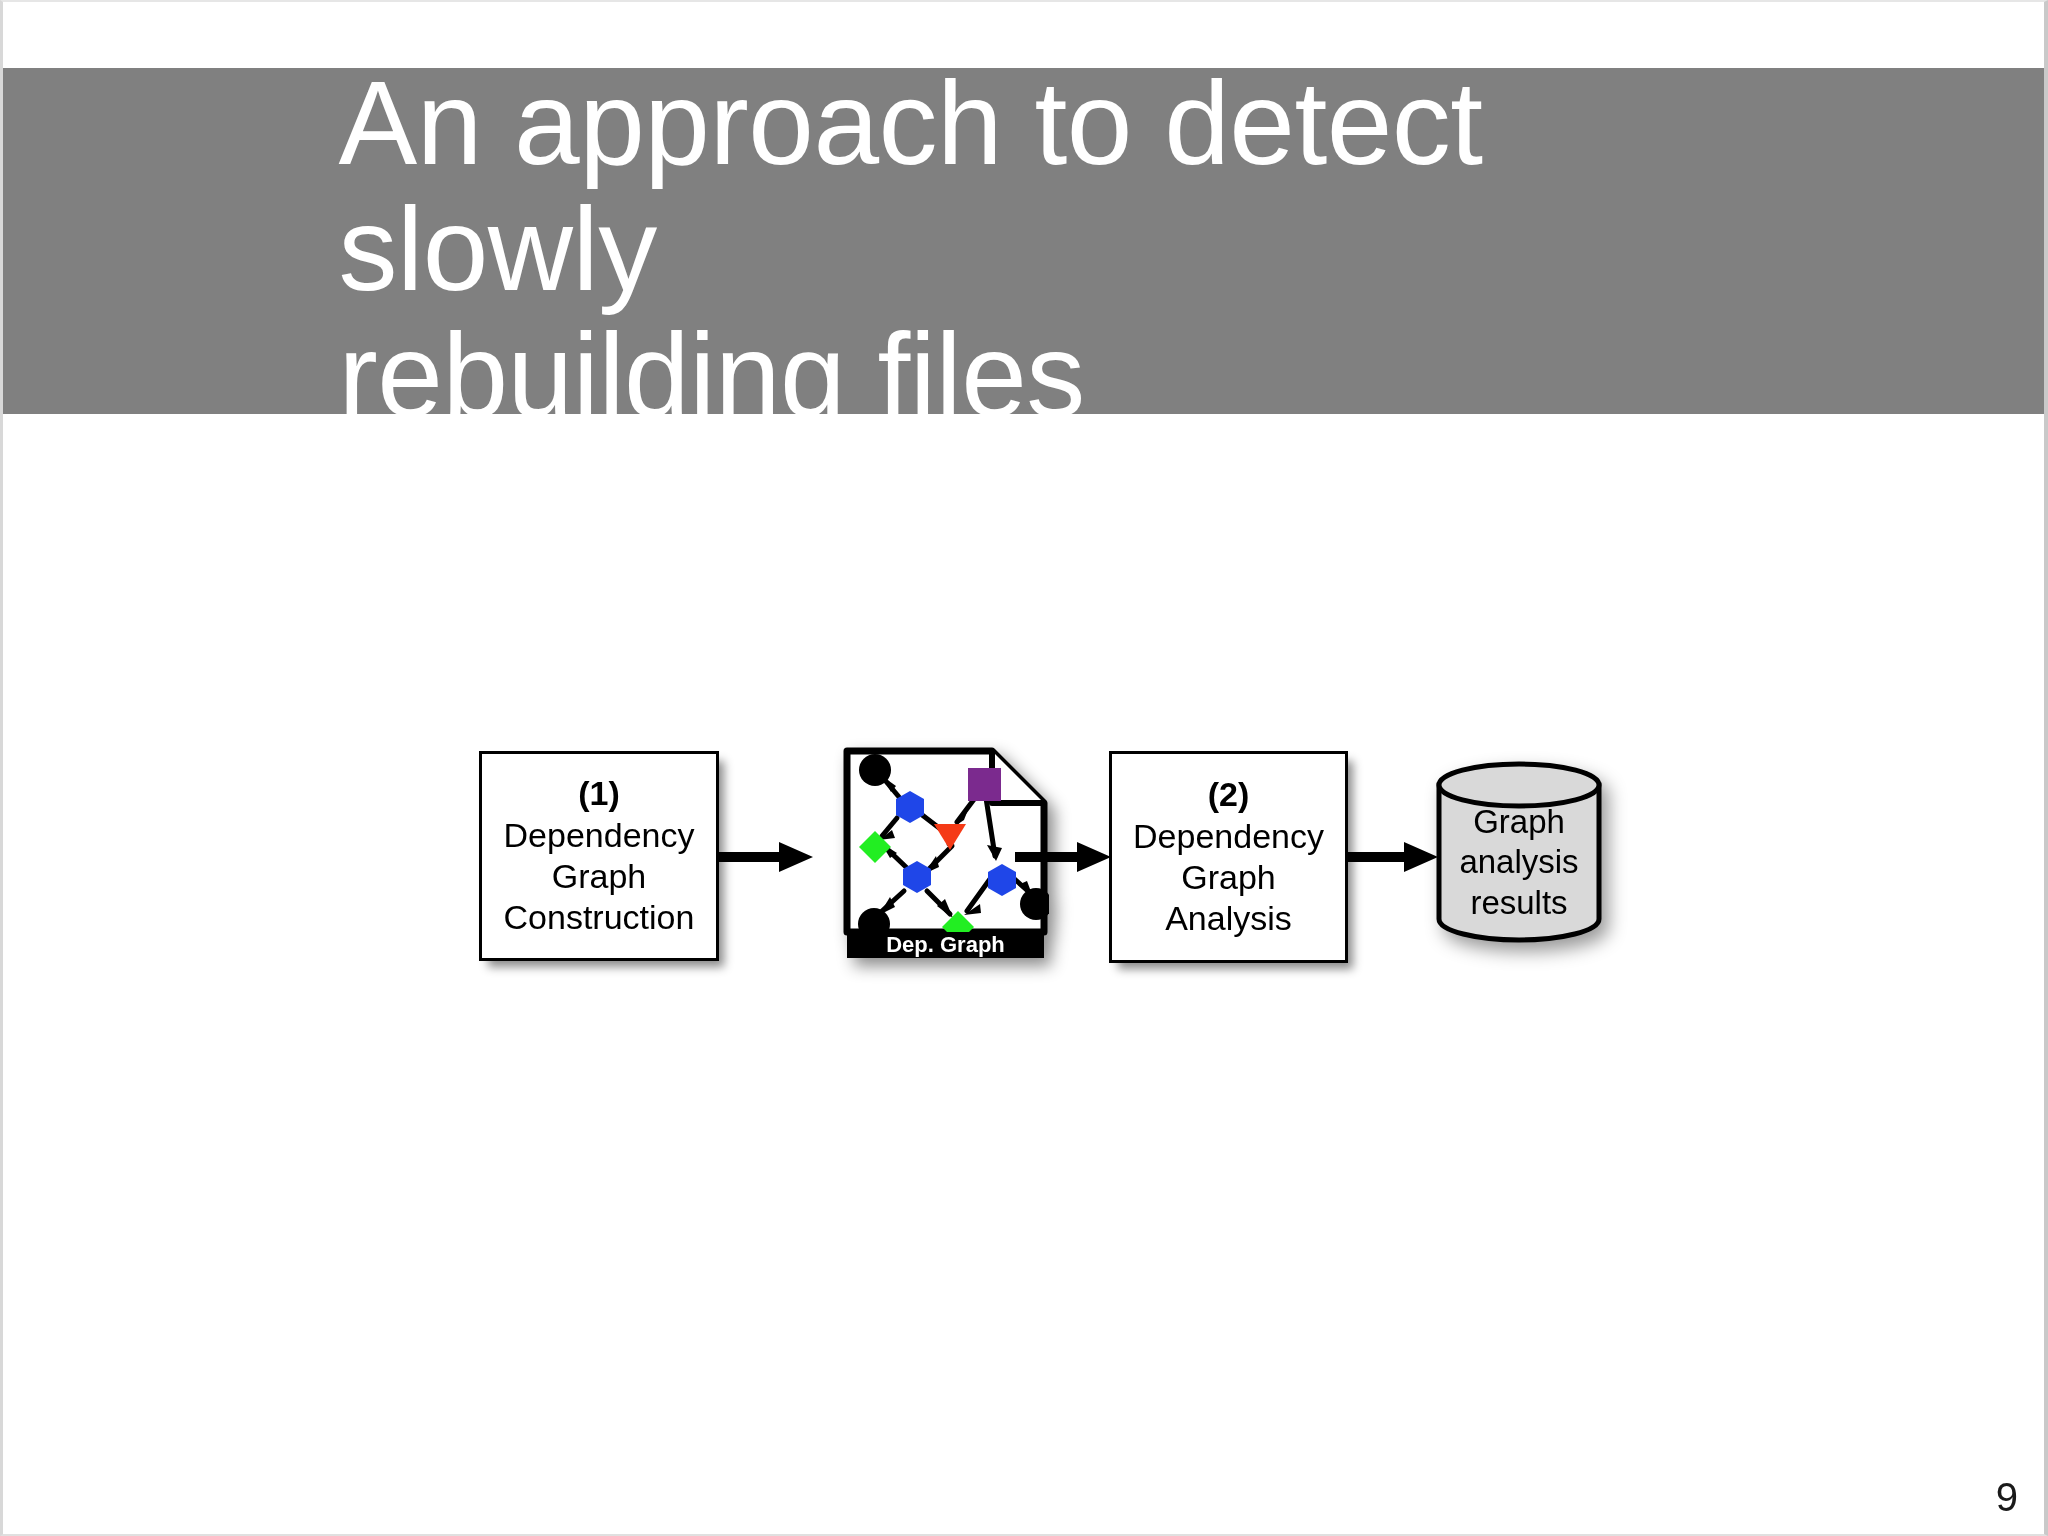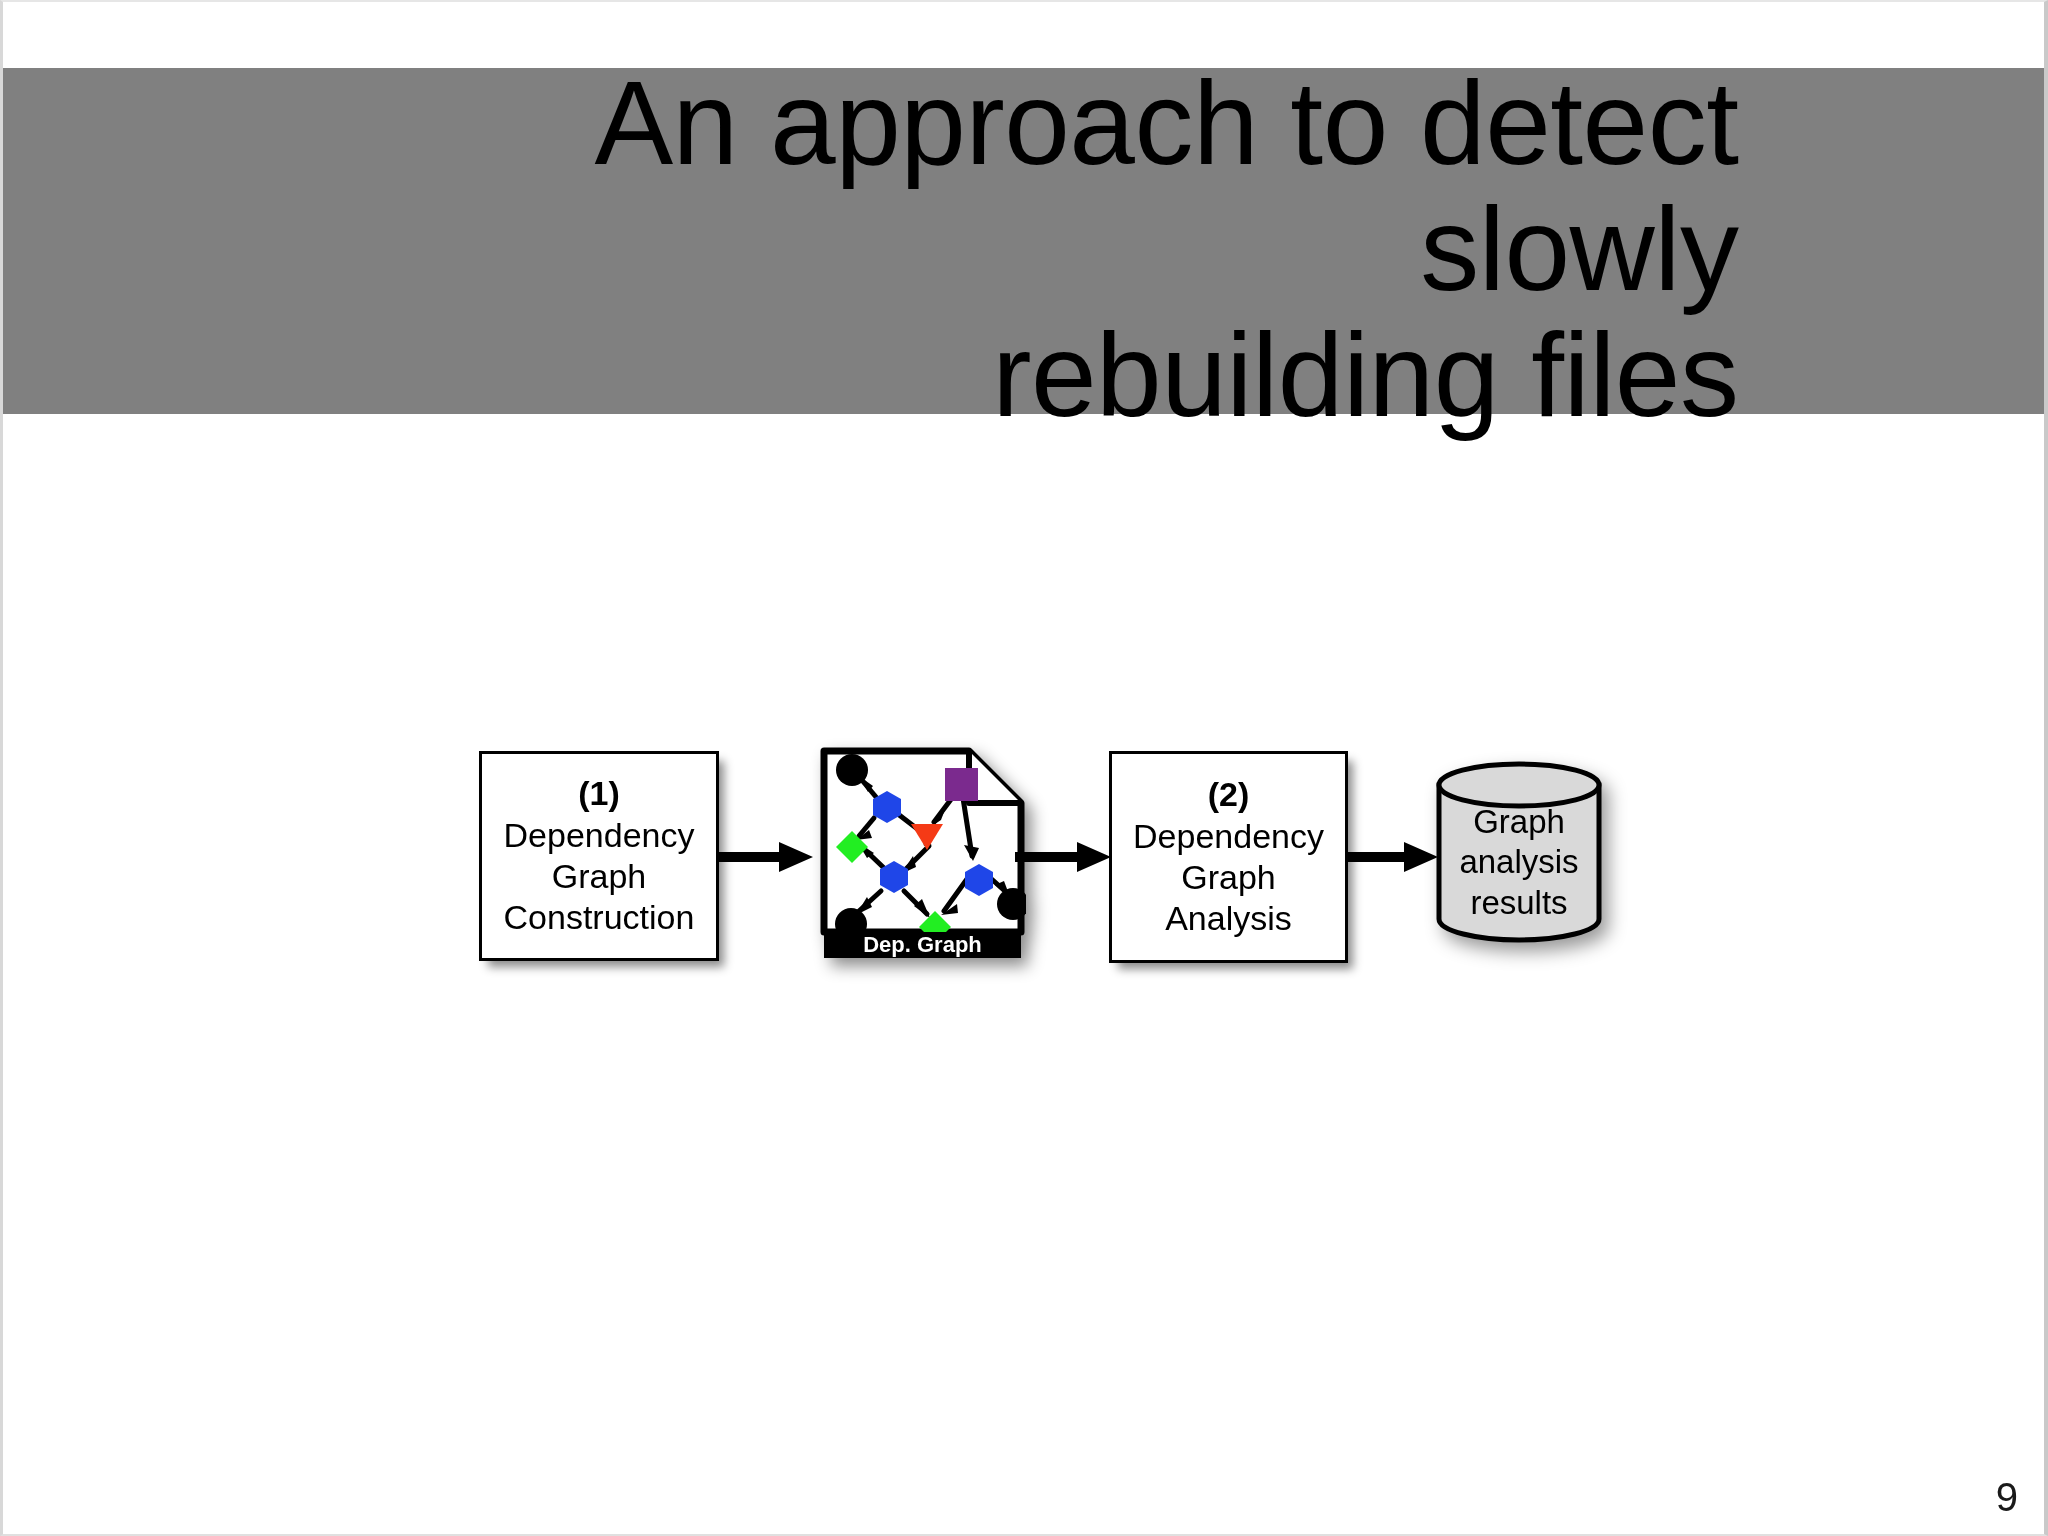--- a/index.html
+++ b/index.html
@@ -36,25 +36,25 @@
     top: 66px;
     width: 2041px;
     height: 346px;
     background: #808080;
     display: flex;
     align-items: center;
     justify-content: center;
     box-sizing: border-box;
   }
   #title-text {
-    color: #000000;
+    color: #ffffff;
     font-size: 118px;
     line-height: 1.07;
     font-weight: 400;
-    text-align: right;
+    text-align: left;
     letter-spacing: -0.5px;
     max-width: 1400px;
     padding-left: 30px;
     white-space: pre-wrap;
     margin-top: 16px;
   }
 
   
   #diagram {
     position: absolute;
@@ -89,21 +89,21 @@
     line-height: 1.22;
     white-space: pre-line;
   }
 
   #box-construction { left: 476px; top: 749px; width: 240px; height: 210px; }
   #box-analysis     { left: 1106px; top: 749px; width: 239px; height: 212px; }
 
   
   #doc-icon {
     position: absolute;
-    left: 816px;
+    left: 839px;
     top: 744px;
     width: 207px;
     height: 217px;
     filter: drop-shadow(7px 8px 8px rgba(0,0,0,0.45));
     text-align: right;
   }
   #doc-icon svg { display: block; width: 100%; height: 100%; }
 
   
   #db-cylinder {

